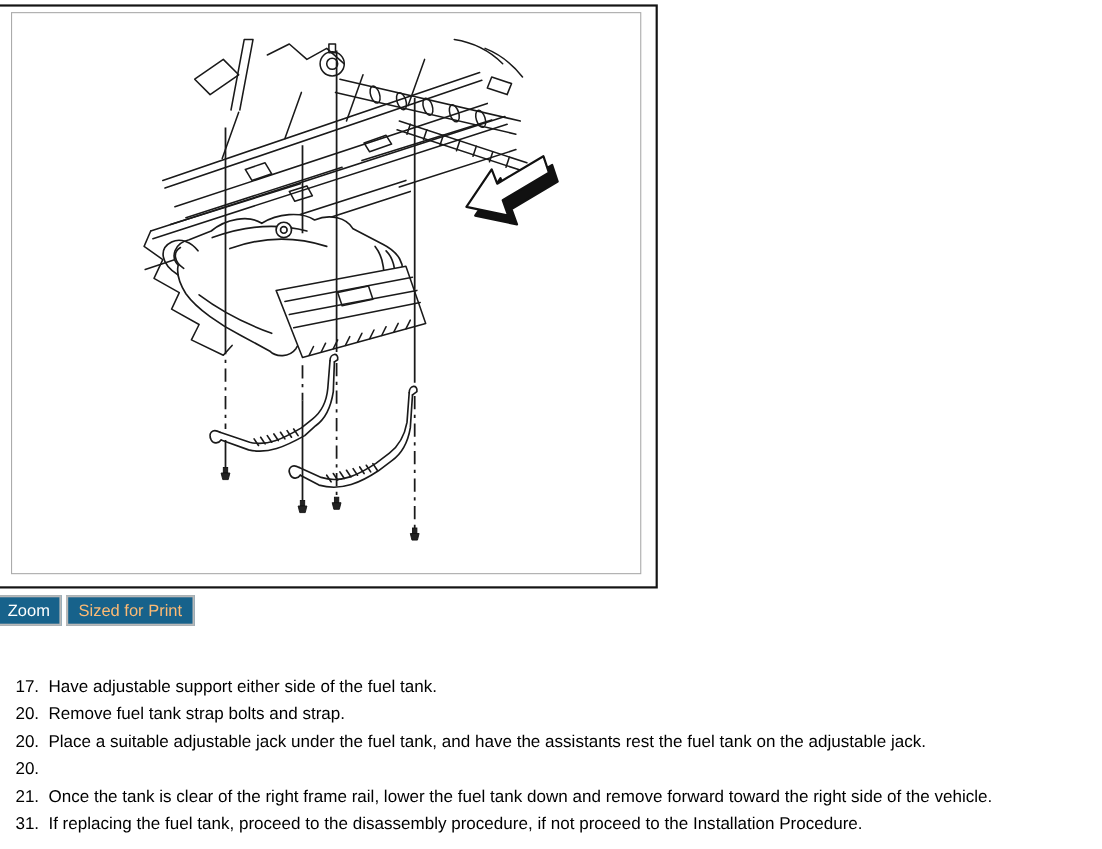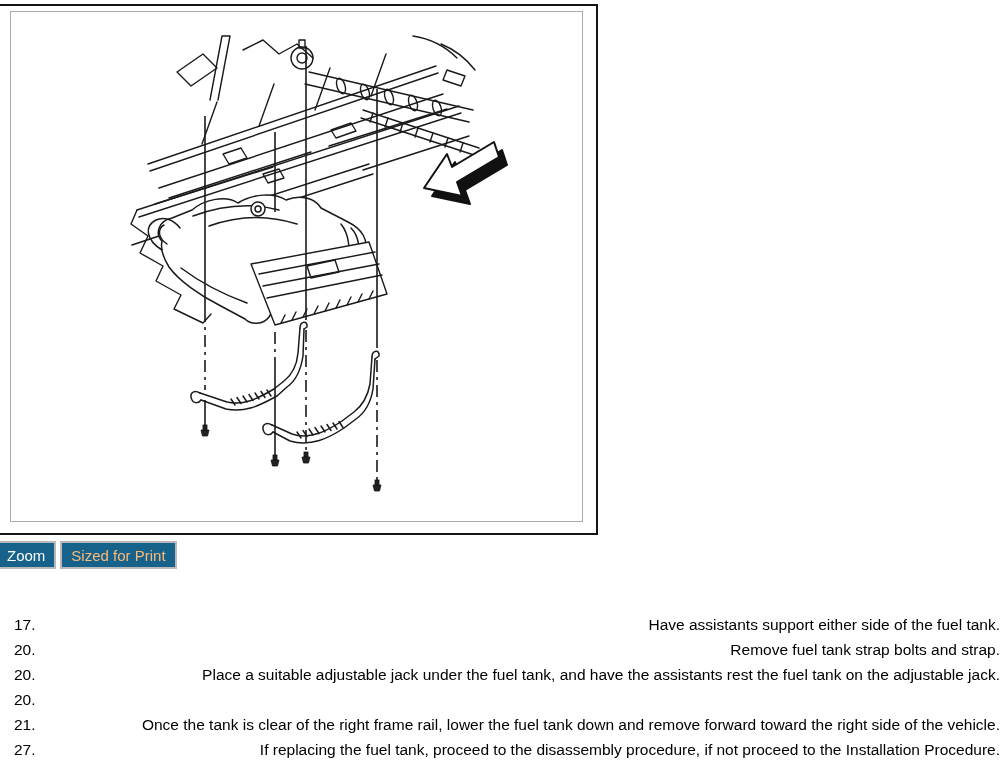--- a/index.html
+++ b/index.html
@@ -25,21 +25,21 @@
     font-family:"Liberation Sans","DejaVu Sans",sans-serif;
     font-size:15px;line-height:23px;height:28px;box-sizing:border-box;
     padding:0 9px;cursor:pointer;white-space:nowrap;
   }
   ol.instructions{
     position:absolute;left:0;top:612px;width:1000px;
     list-style:none;margin:0;padding:0;
   }
   ol.instructions li{
     display:flex;align-items:baseline;
-    font-size:15.5px;line-height:25px;height:25px;justify-content:space-between;
+    font-size:15.5px;line-height:25px;height:25px;
   }
   ol.instructions .num{flex:none;width:30px;padding-left:14px;}
   ol.instructions .txt{white-space:nowrap;}
 </style>
 </head>
 <body>
 
 <div class="figure-outer">
   <div class="figure-inner">
     <svg width="569" height="507" viewBox="0 0 569 507" xmlns="http://www.w3.org/2000/svg">
@@ -170,34 +170,34 @@
 </div>
 
 <div class="btn-row">
   <button class="btn" style="background: rgb(23, 98, 139); color: rgb(255, 255, 255); border-color: rgb(185, 185, 185);">Zoom</button>
   <button class="btn" style="background: rgb(23, 98, 139); color: #fdba74; border-color: rgb(185, 185, 185);">Sized for Print</button>
 </div>
 
 <ol class="instructions">
   <li>
     <span class="num">17.</span>
-    <span class="txt">Have assistants support either side of the fuel tank.</span>
+    <span class="txt">Have adjustable support either side of the fuel tank.</span>
   </li>
   <li>
     <span class="num">20.</span>
     <span class="txt">Remove fuel tank strap bolts and strap.</span>
   </li>
   <li>
     <span class="num">20.</span>
     <span class="txt">Place a suitable adjustable jack under the fuel tank, and have the assistants rest the fuel tank on the adjustable jack.</span>
   </li>
   <li>
     <span class="num">20.</span>
   </li>
   <li>
     <span class="num">21.</span>
     <span class="txt">Once the tank is clear of the right frame rail, lower the fuel tank down and remove forward toward the right side of the vehicle.</span>
   </li>
   <li>
-    <span class="num">27.</span>
+    <span class="num">31.</span>
     <span class="txt">If replacing the fuel tank, proceed to the disassembly procedure, if not proceed to the Installation Procedure.</span>
   </li>
 </ol>
 
 </body></html>

